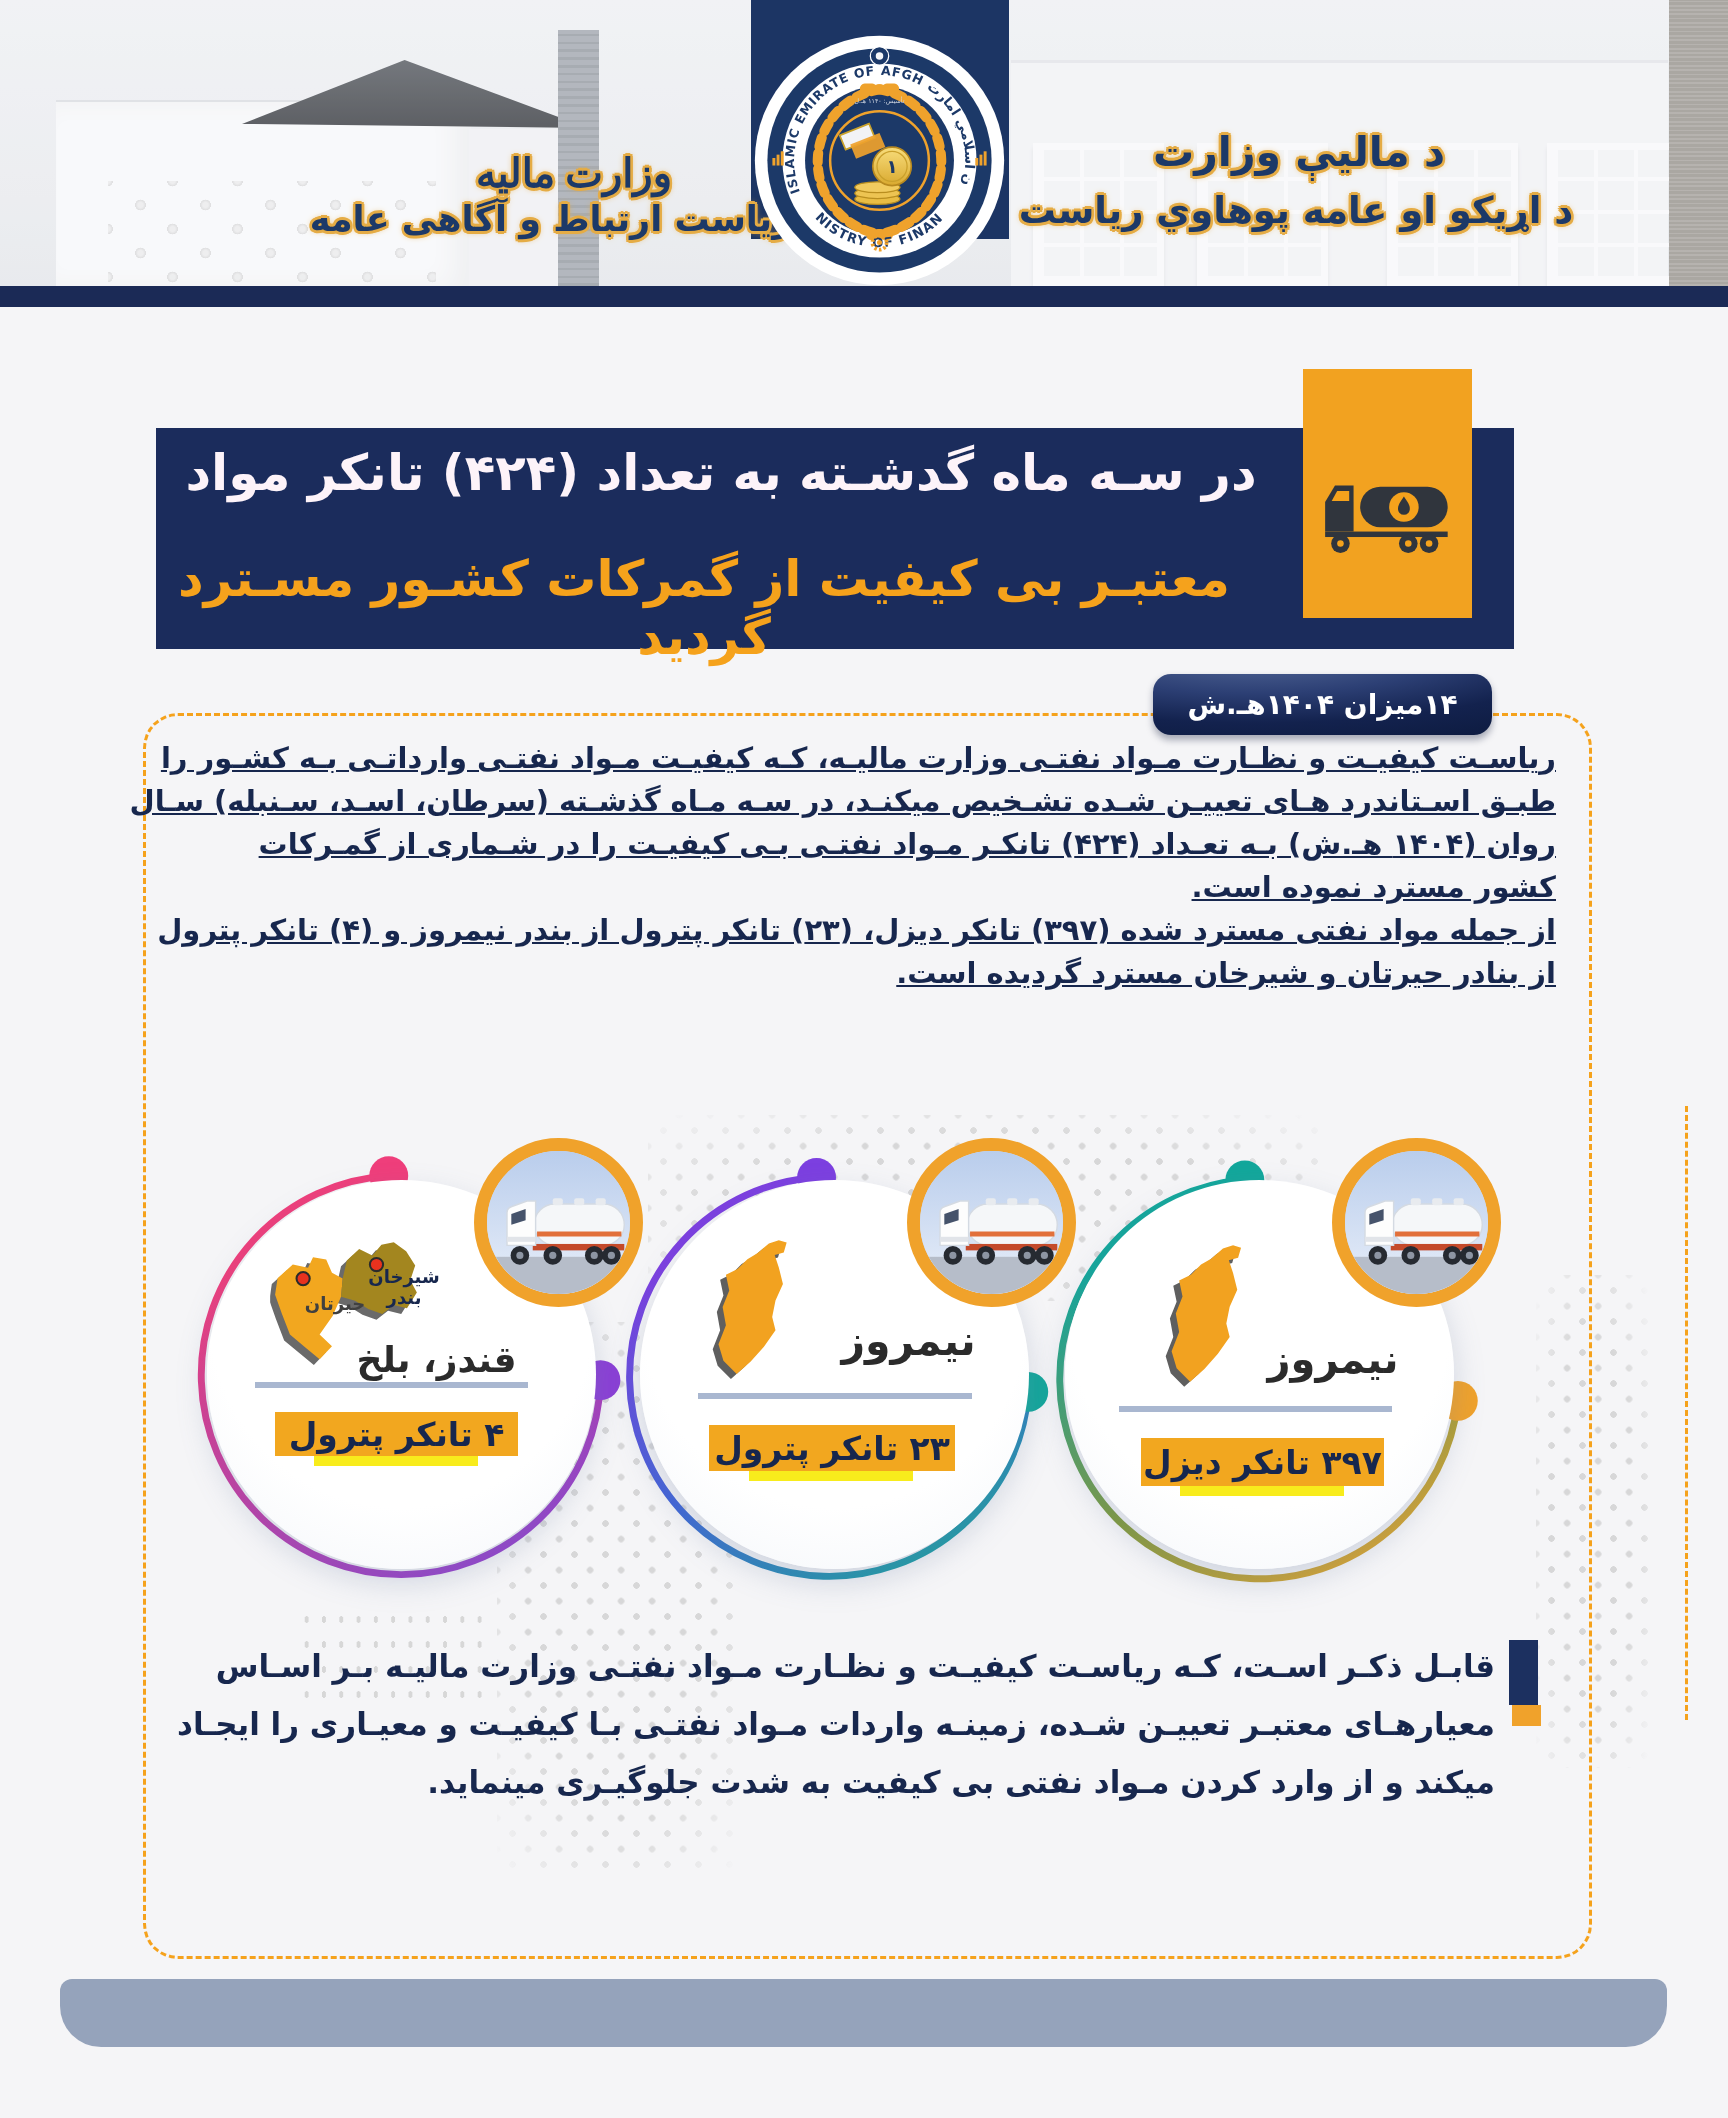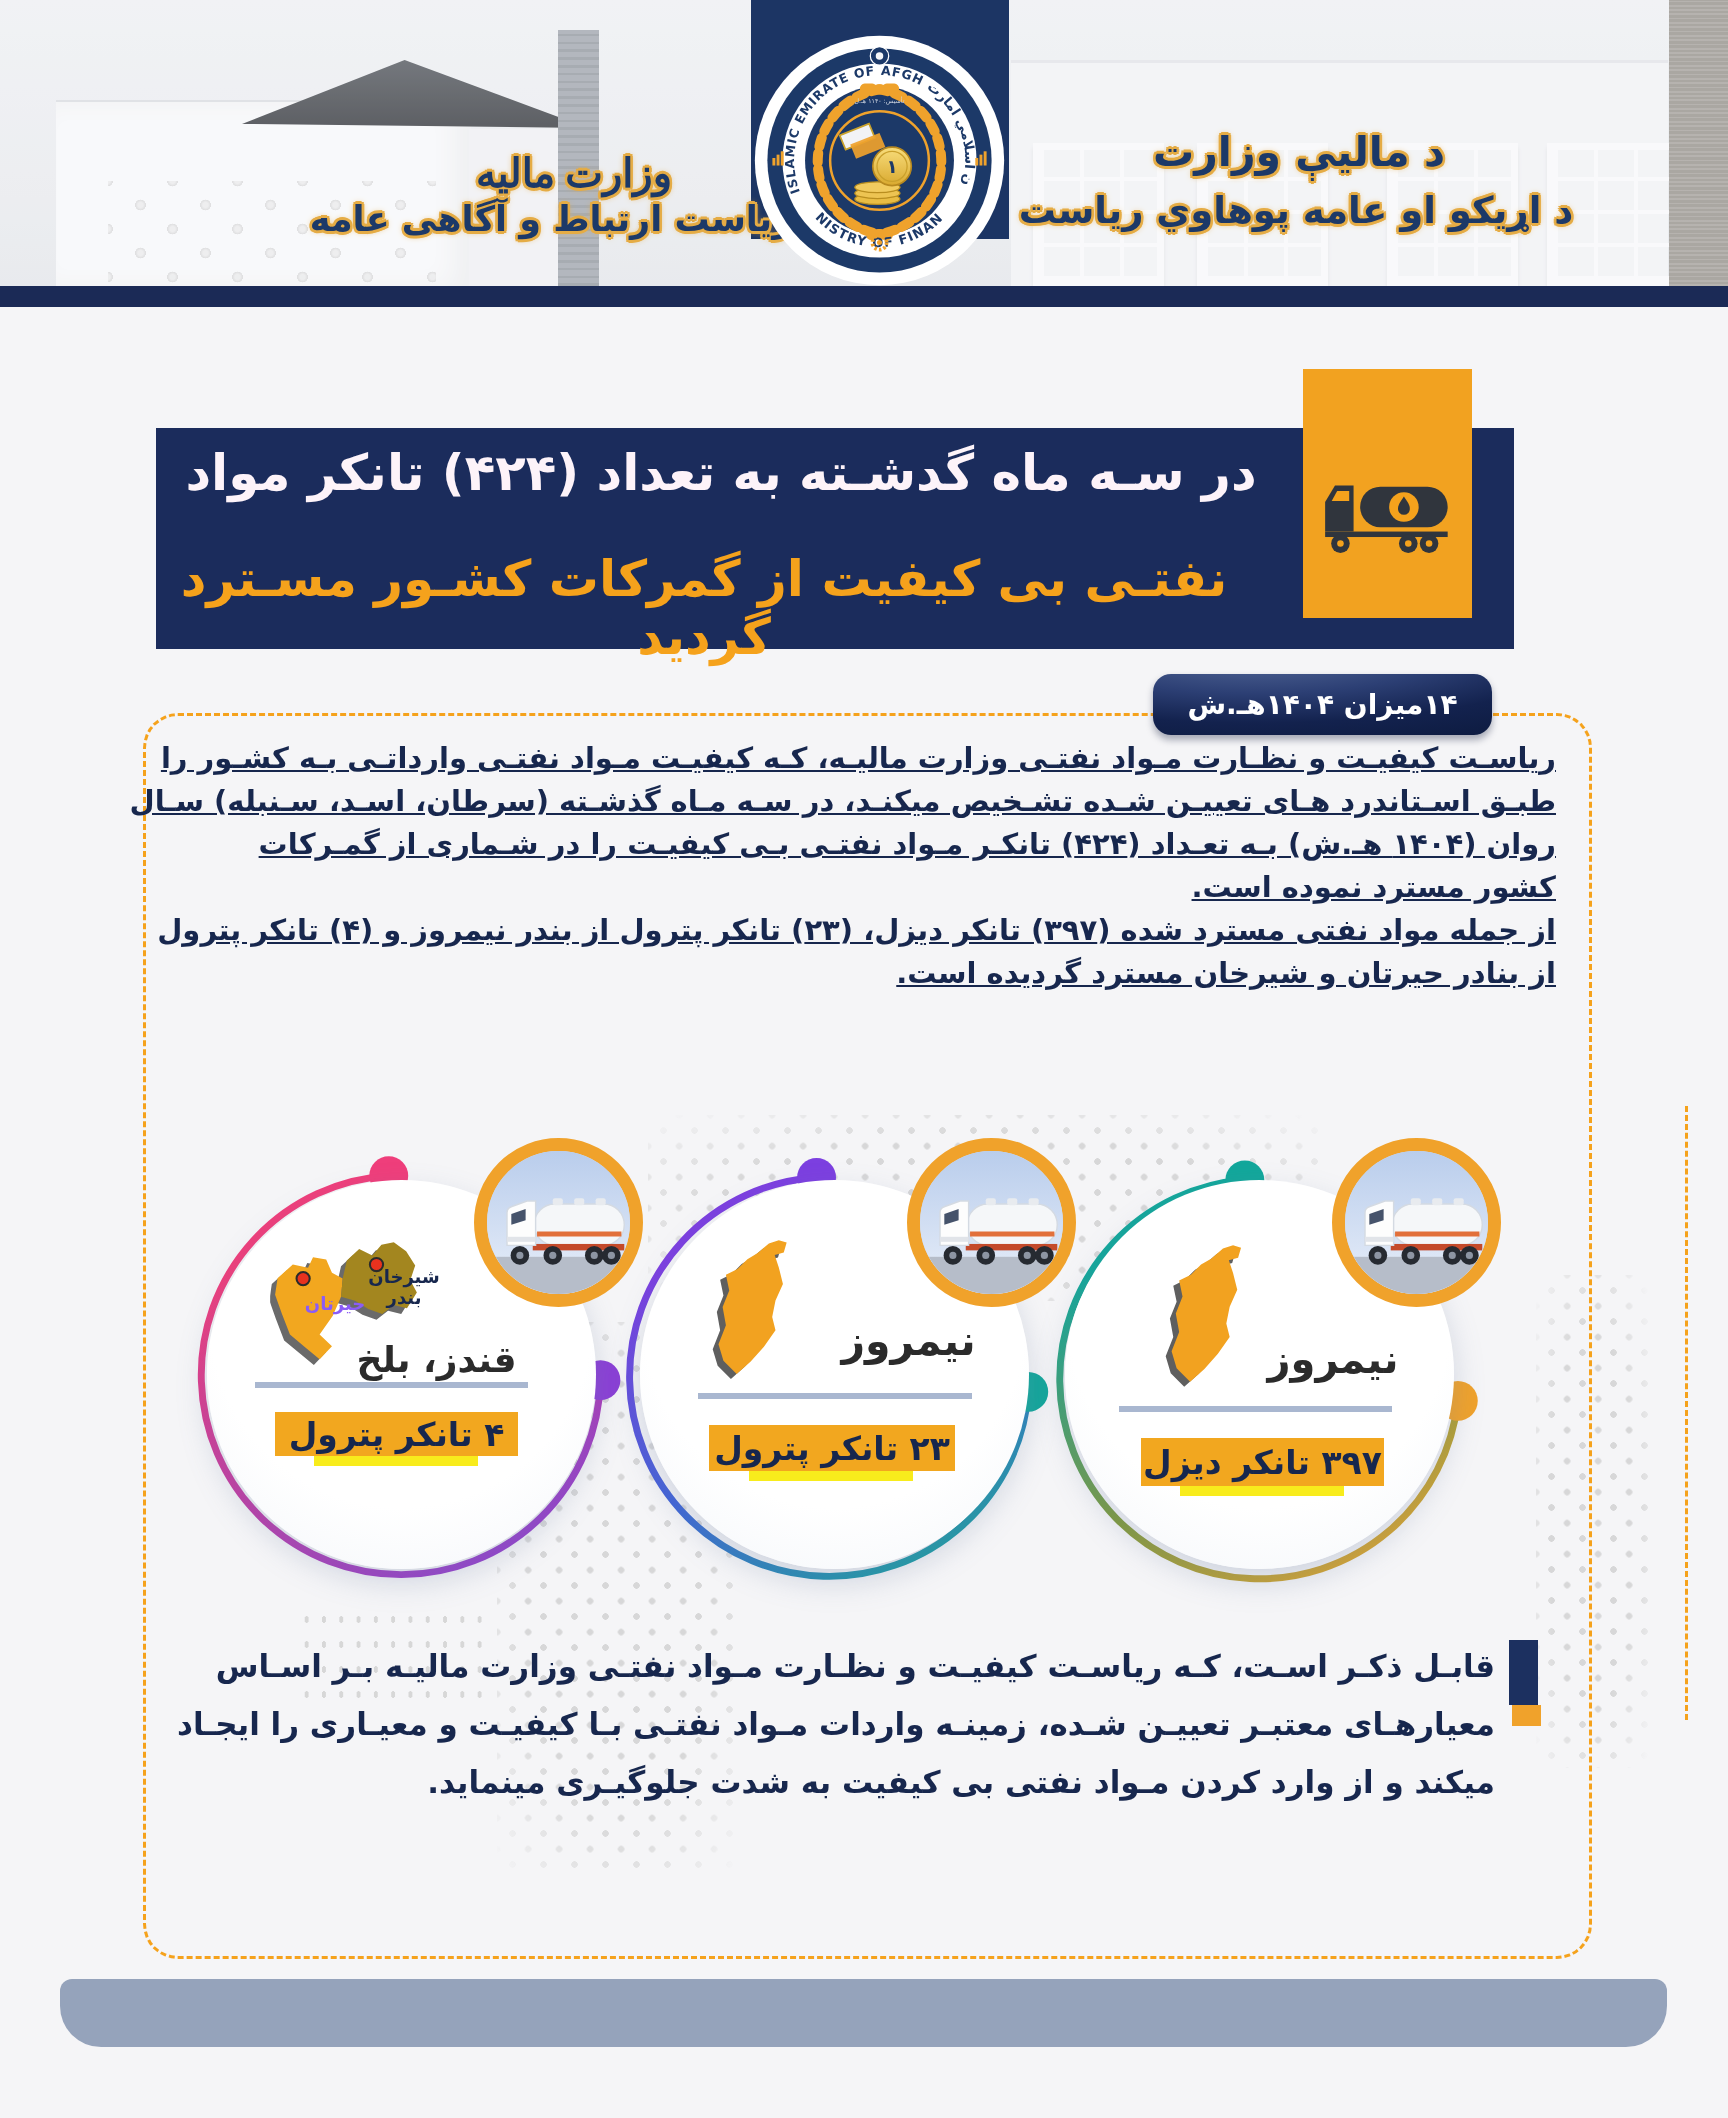--- a/index.html
+++ b/index.html
@@ -241,21 +241,21 @@
       </g>
     </svg>
   </div>
 
   <div class="abs banner"></div>
   <div class="abs orange-box"></div>
   <svg class="abs" style="left:1316px;top:467px" width="143" height="93" viewBox="0 0 260 170">
       <use href="#sym-tankericon"></use>
     </svg>
   <div class="abs fa banner-l1">در سـه ماه گدشـته به تعداد (۴۲۴)  تانکر مواد</div>
-  <div class="abs fa banner-l2">نفتـی بی کیفیت از گمرکات کشـور مسـترد گردید</div>
+  <div class="abs fa banner-l2">معتبـر بی کیفیت از گمرکات کشـور مسـترد گردید</div>
 
   <div class="abs dashed-box"></div>
   <div class="abs fa date-badge">۱۴میزان ۱۴۰۴هـ.ش</div>
 
   <div class="abs article">
     <div class="line fa">ریاسـت کیفیـت و نظـارت مـواد نفتـی وزارت مالیـه، کـه کیفیـت مـواد نفتـی وارداتـی بـه کشـور را</div>
     <div class="line fa">طبـق اسـتاندرد هـای تعییـن شـده تشـخیص میکنـد، در سـه مـاه گذشـته (سرطان، اسـد، سـنبله) سـال</div>
     <div class="line fa">روان (۱۴۰۴ هـ.ش) بـه تعـداد (۴۲۴) تانکـر مـواد نفتـی بـی کیفیـت را در شـماری از گمـرکات</div>
     <div class="line fa">کشور مسترد نموده است.</div>
     <div class="line fa">از جمله مواد نفتی مسترد شده (۳۹۷) تانکر دیزل، (۲۳) تانکر پترول از بندر نیمروز و (۴) تانکر پترول</div>
@@ -326,21 +326,21 @@
           <use href="#sym-truckphoto"></use>
         </svg>
     </div>
   </div>
 
   <div class="abs group" style="left:207px;top:1180px">
     <div class="abs bigcircle"></div>
     <svg class="abs" style="left:60px;top:59px" width="200" height="136" viewBox="0 0 470 330">
         <use href="#sym-dualmap"></use>
       </svg>
-    <div class="abs fa" style="left:76px;top:113px;width:104px;text-align:center;font-size:18px;color:#8b5cf6">حیرتان</div>
+    <div class="abs fa" style="left:76px;top:113px;width:104px;text-align:center;font-size:18px;color:#404040">حیرتان</div>
     <div class="abs fa" style="left:145px;top:86px;width:104px;text-align:center;font-size:18px;color:#17274E">شیرخان بندر</div>
     <div class="abs fa pname" style="left:143px;top:159px;width:173px;font-size:36px">قندز، بلخ</div>
     <div class="abs divline" style="left:48px;top:202px;width:273px"></div>
     <div class="abs fa countbox" style="left:68px;top:232px;width:243px;height:44px">۴ تانکر پترول</div>
     <div class="abs yellowline" style="left:107px;top:276px;width:164px"></div>
     <div class="abs truckcircle" style="left:267px;top:-42px">
       <svg viewBox="0 0 200 200">
           <use href="#sym-truckphoto"></use>
         </svg>
     </div>

